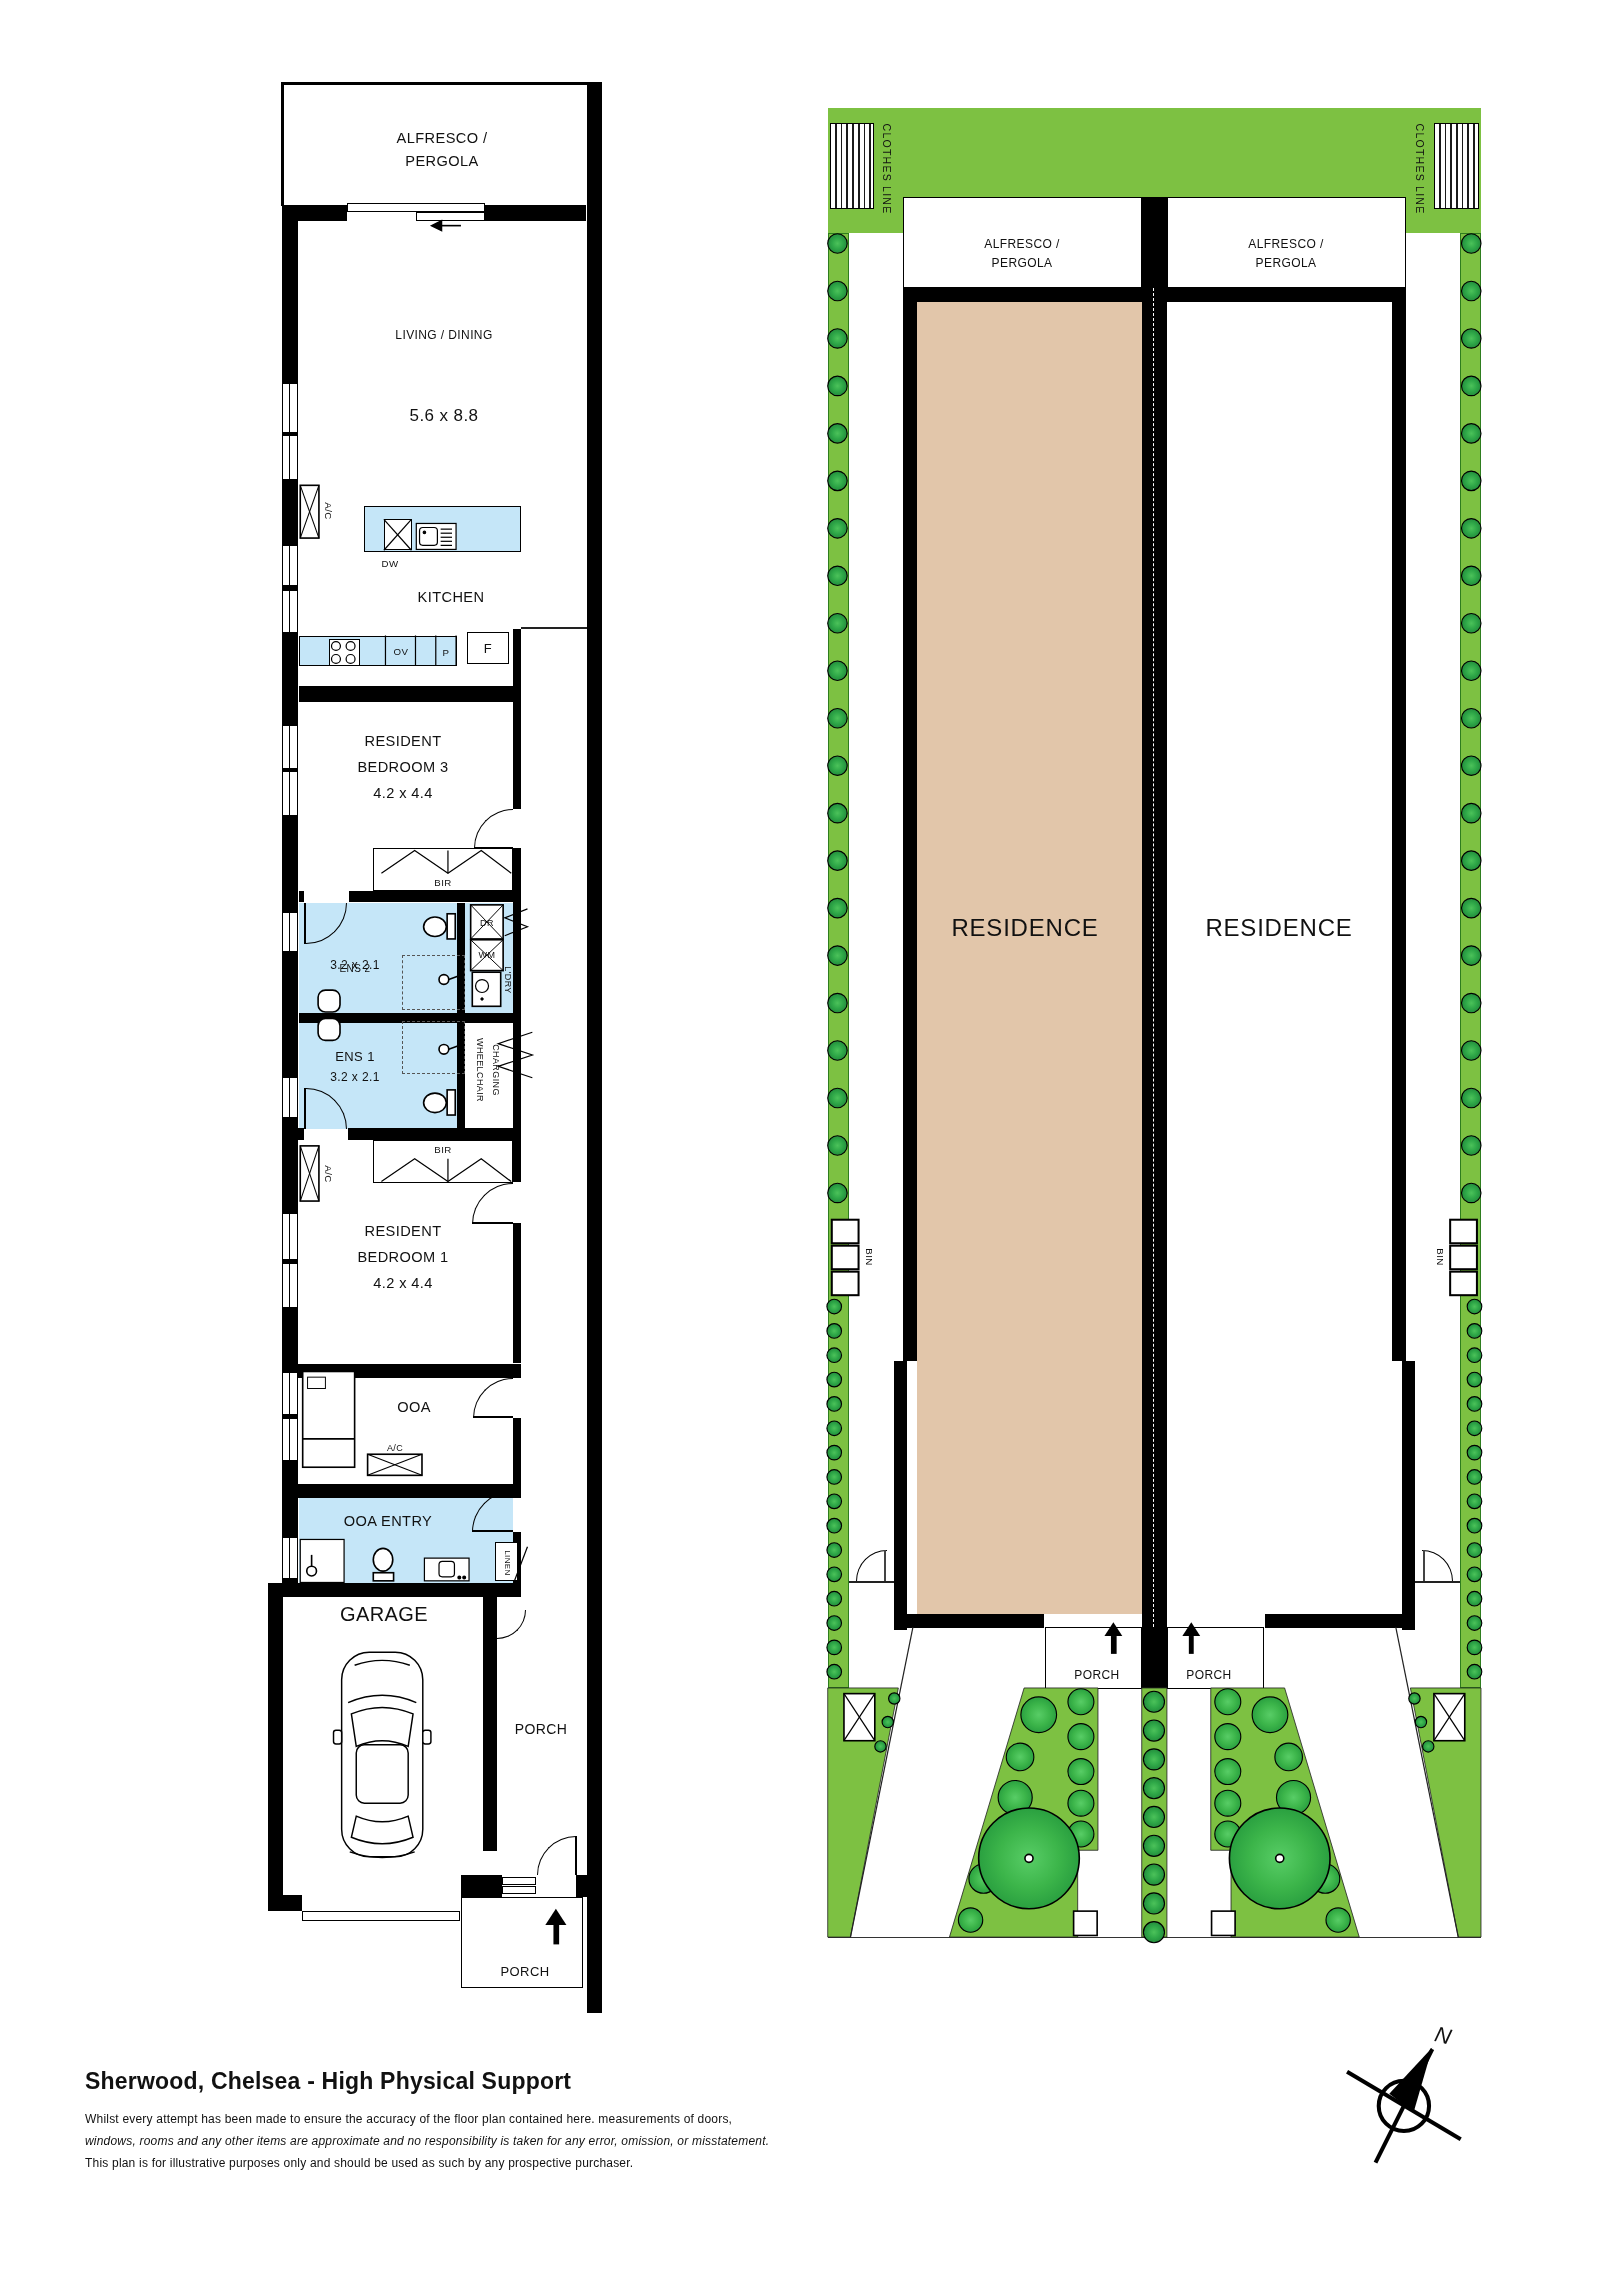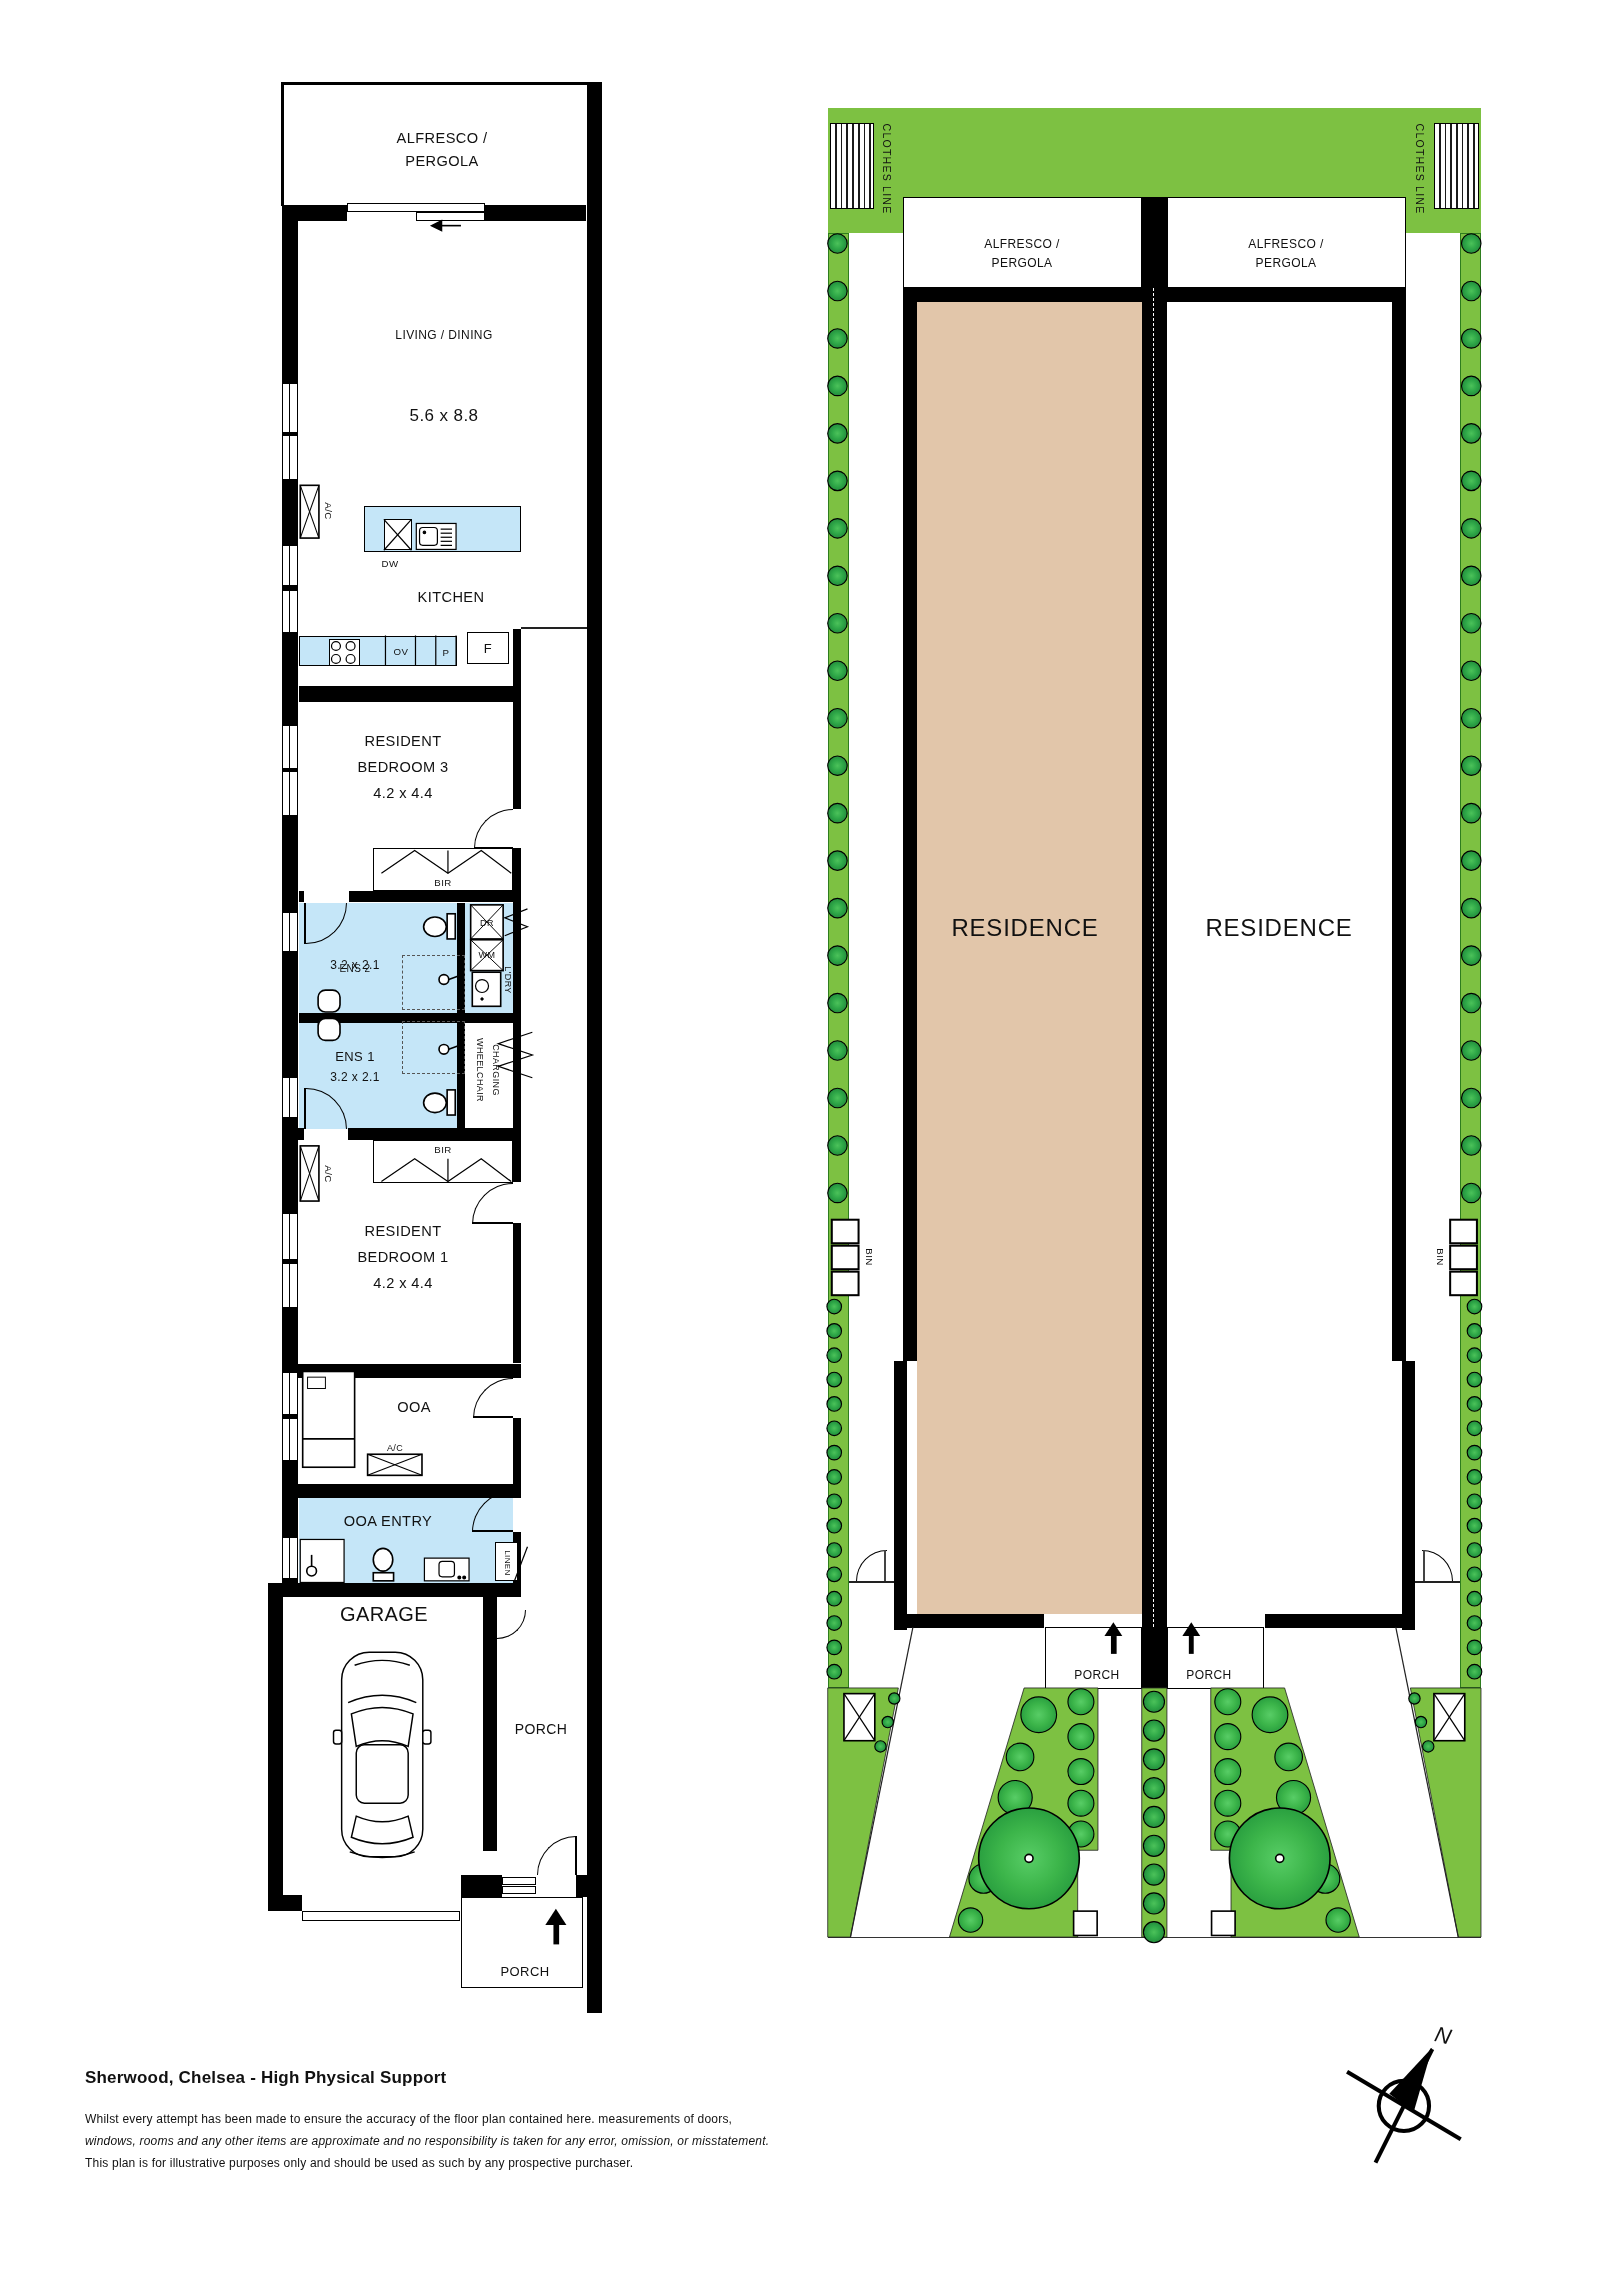--- a/index.html
+++ b/index.html
@@ -16,21 +16,21 @@
   .arc-tr{border-top:1.6px solid #000;border-right:1.6px solid #000;border-top-right-radius:100% 100%;}
   .arc-br{border-bottom:1.6px solid #000;border-right:1.6px solid #000;border-bottom-right-radius:100% 100%;}
   .leaf{position:absolute;background:#000;}
   .dash{position:absolute;border:1.6px dashed #555;box-sizing:border-box;}
   .lbl{position:absolute;transform:translate(-50%,-50%);white-space:nowrap;text-align:center;color:#111;z-index:6;letter-spacing:0.4px;}
   .rot{transform:translate(-50%,-50%) rotate(90deg);}
   .clothes{position:absolute;box-sizing:border-box;border:1.6px solid #000;background:repeating-linear-gradient(90deg,#fff 0 4px,#1a1a1a 4px 5.7px);}
   .seam{position:absolute;border-left:1.6px dashed #fff;}
   .thin{position:absolute;background:#222;}
   #overlay{position:absolute;left:0;top:0;z-index:4;pointer-events:none;}
-  .title{position:absolute;font-weight:bold;font-size:17px;letter-spacing:0.2px;z-index:6;}
+  .title{position:absolute;font-weight:bold;font-size:23px;letter-spacing:0.2px;z-index:6;}
   .disc{position:absolute;font-size:12px;letter-spacing:0.2px;z-index:6;}
   .north{position:absolute;font-style:italic;font-size:22px;transform:rotate(14deg);z-index:6;}
 </style>
 </head>
 <body>
 
 <div id="page">
 
   <div>
     <div class="fill" style="left:828px;top:108px;width:653px;height:1830px;border:0.8px solid #333;box-sizing:border-box;"></div>

